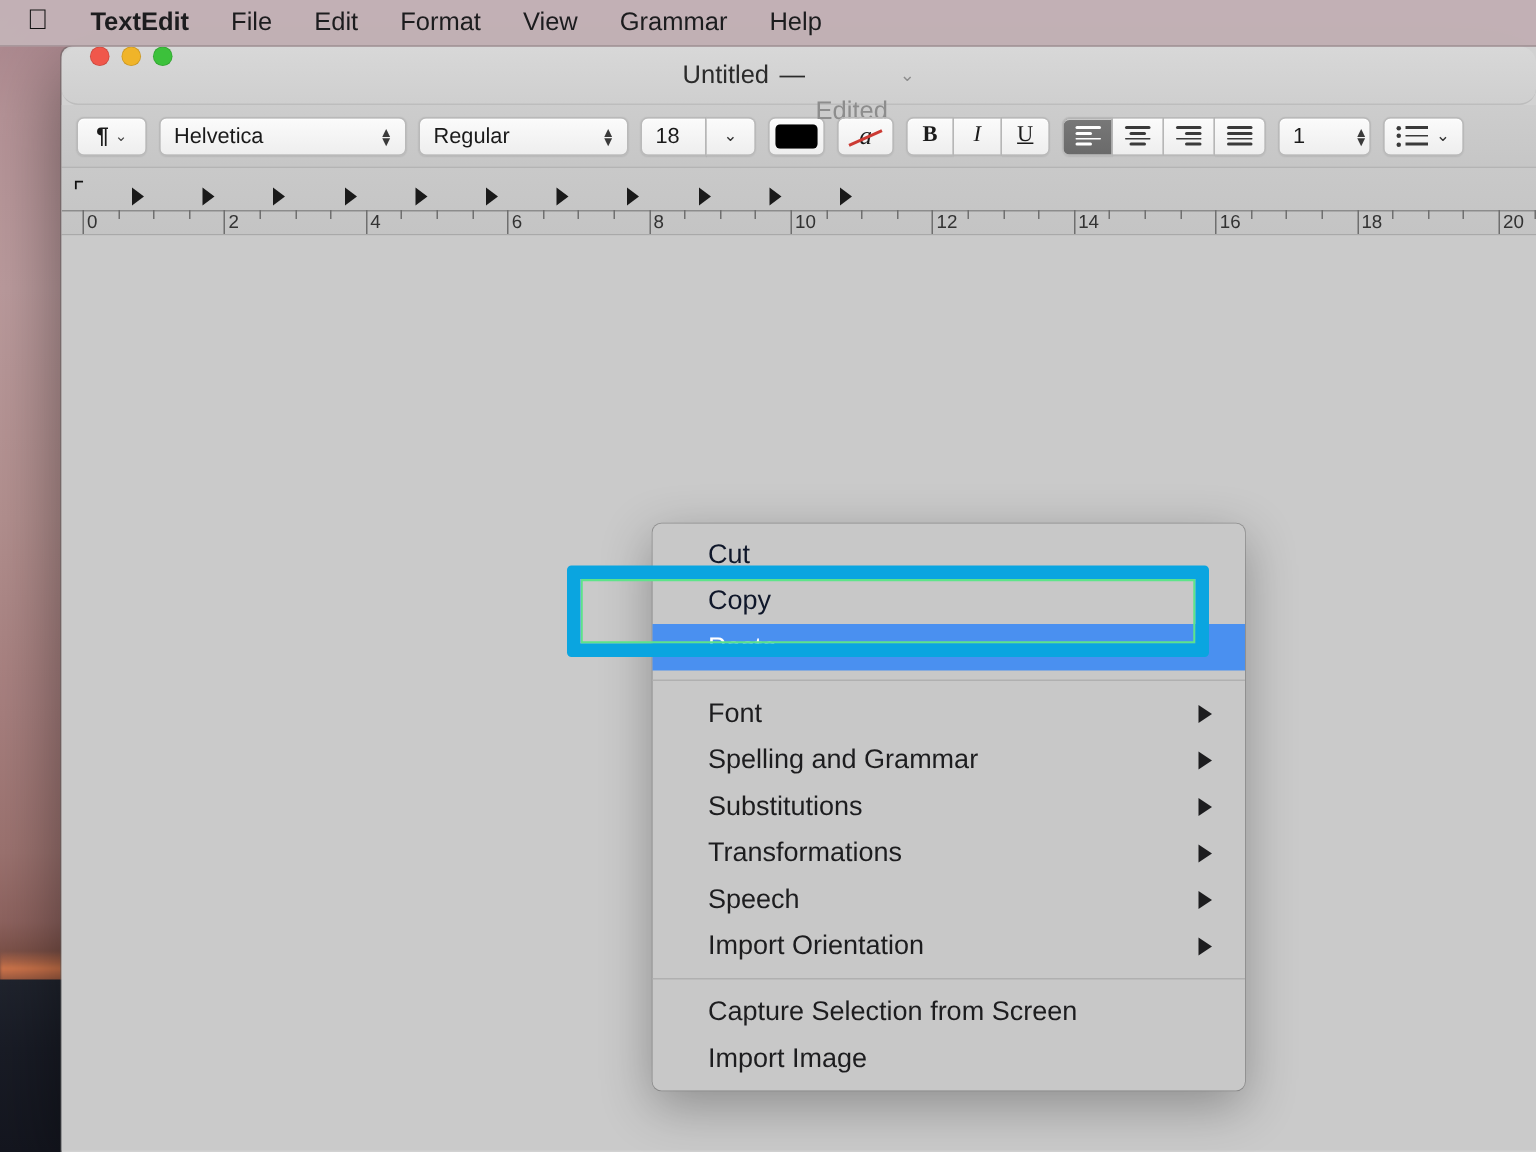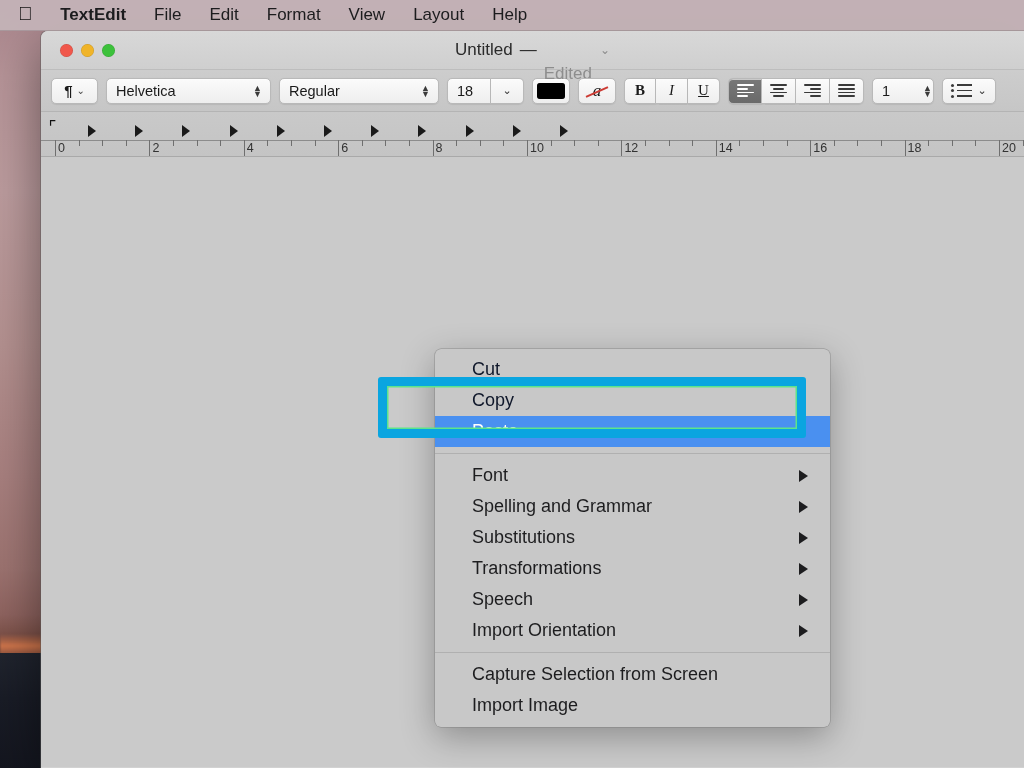--- a/index.html
+++ b/index.html
@@ -70,21 +70,21 @@
     box-shadow:0 0 0 1px rgba(90,90,90,.45), 0 16px 50px rgba(0,0,0,.45);
     overflow:hidden;
     z-index:20;
   }
 
   
   #titlebar {
     position:relative; height:39px; width:100%;
     background:linear-gradient(to bottom,#d8d8d8,#cfcfcf);
     border-bottom:1px solid #bdbdbd;
-    display:flex; align-items:center;
+    display:flex; align-items:flex-start;border-radius:11px;
   }
   .traffic { display:flex; gap:8px; padding-left:19px; }
   .tl { width:13px; height:13px; border-radius:50%; }
   .tl.red    { background:#f0574b; box-shadow:inset 0 0 0 .5px rgba(0,0,0,.16); }
   .tl.yellow { background:#f0b429; box-shadow:inset 0 0 0 .5px rgba(0,0,0,.16); }
   .tl.green  { background:#3cc13b; box-shadow:inset 0 0 0 .5px rgba(0,0,0,.16); }
   #doctitle {
     position:absolute; left:0; right:0; top:0; bottom:0;
     display:flex; align-items:center; justify-content:center; gap:7px;
     font-size:17px; pointer-events:none;
@@ -108,21 +108,21 @@
     height:26px; display:flex; align-items:center;
     box-shadow:0 1px 0 rgba(255,255,255,.6) inset, 0 .5px 1px rgba(0,0,0,.08);
     font-size:14.5px; color:#1a1a1a;gap:32px;
   }
   .ctl .lbl { padding:0 9px; white-space:nowrap; overflow:hidden; }
   .stepper { display:flex; flex-direction:column; line-height:6px; font-size:9px; padding-right:8px; color:#3a3a3a;}
   .para-btn { width:47px; justify-content:center; gap:4px; }
   .para-btn .pil { font-size:15px; font-weight:bold; }
   .para-btn .cv { font-size:10px; color:#444; }
   .font-name { width:165px; justify-content:space-between; }
-  .font-style { width:160px; justify-content:space-between; }
+  .font-style { width:140px; justify-content:space-between; }
   .font-size { width:44px; }
   .size-chev { width:33px; justify-content:center; font-size:11px; color:#333; border-left:0; }
   .swatch-wrap { width:38px; justify-content:center; }
   .swatch { width:28px; height:16px; background:#000; border-radius:3px; box-shadow:inset 0 0 0 1px rgba(0,0,0,.5);}
   .strike-a { width:38px; justify-content:center; position:relative; }
   .strike-a .a { font-family:"Liberation Serif", serif; font-size:17px; font-style:italic; }
   .strike-a .slash {
     position:absolute; left:6px; right:6px; top:50%; height:2px; background:#cc3a33;
     transform:rotate(-24deg);
   }
@@ -206,21 +206,21 @@
   <div class="rocks"></div>
 </div>
 
 <div id="menubar">
   <span class="apple"></span>
   <span class="mitem app">TextEdit</span>
   <span class="mitem">File</span>
   <span class="mitem">Edit</span>
   <span class="mitem">Format</span>
   <span class="mitem">View</span>
-  <span class="mitem">Layout</span>
+  <span class="mitem">Grammar</span>
   <span class="mitem">Help</span>
 </div>
 
 <div id="window">
 
   <div id="titlebar">
     <div class="traffic">
       <span class="tl red"></span>
       <span class="tl yellow"></span>
       <span class="tl green"></span>

